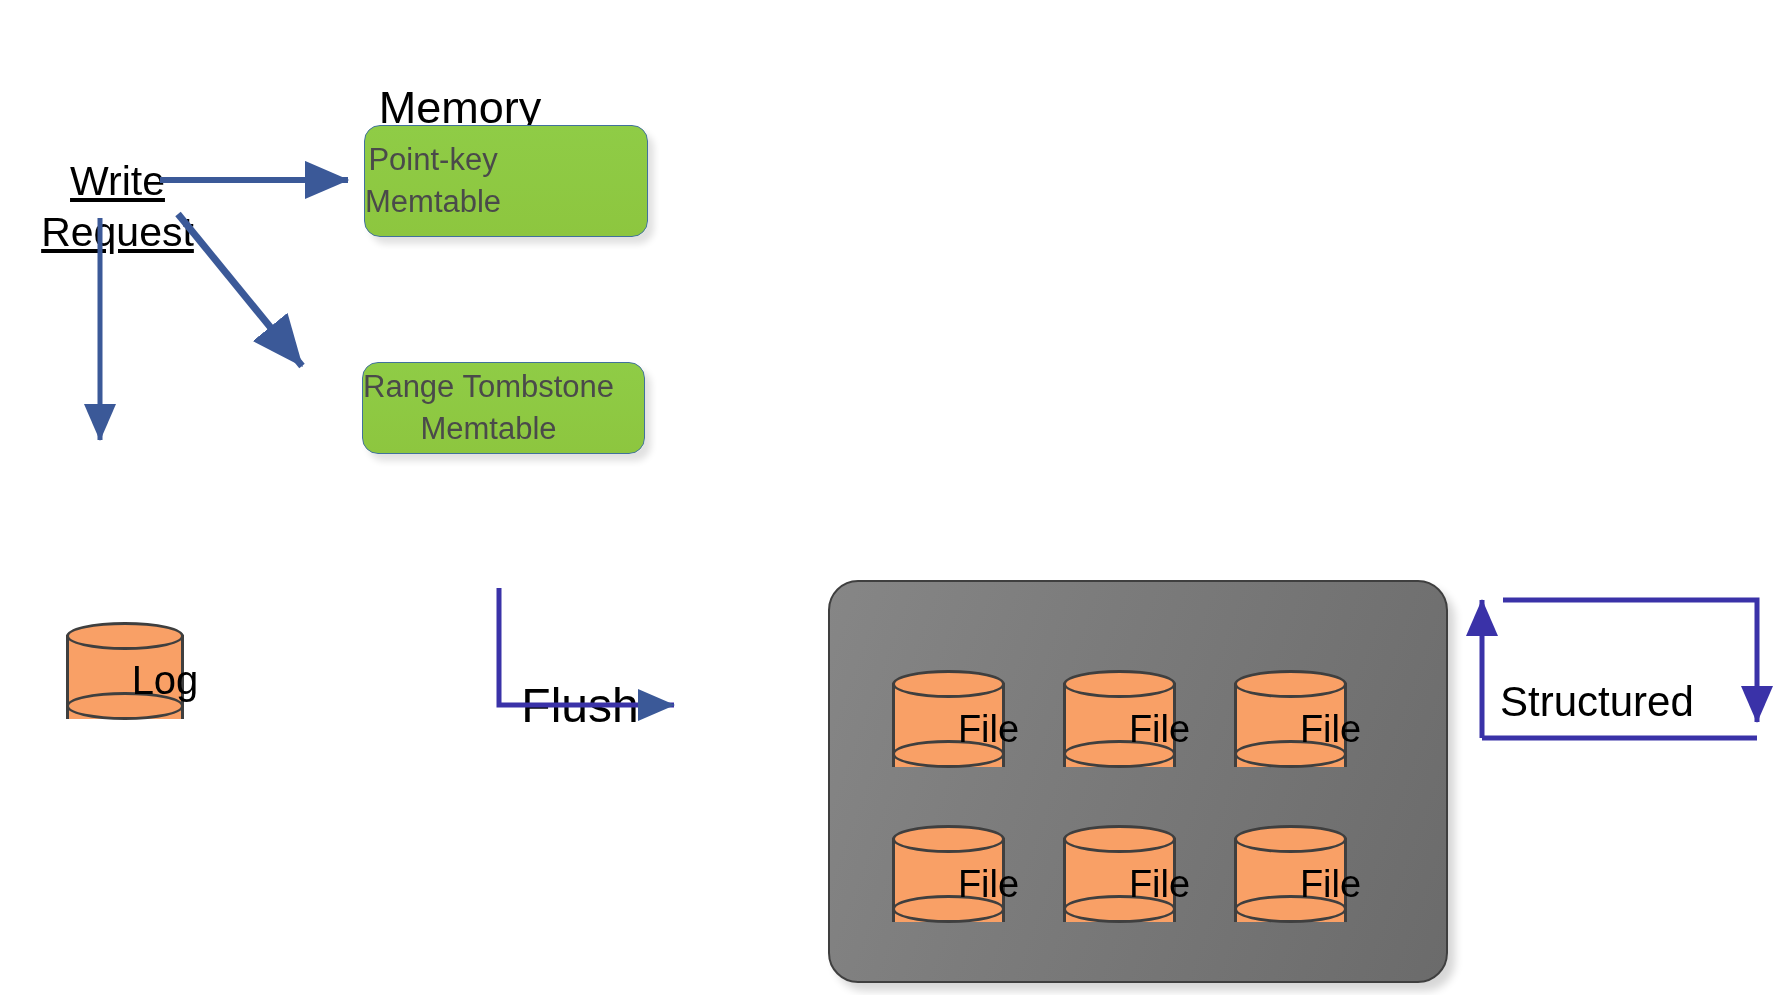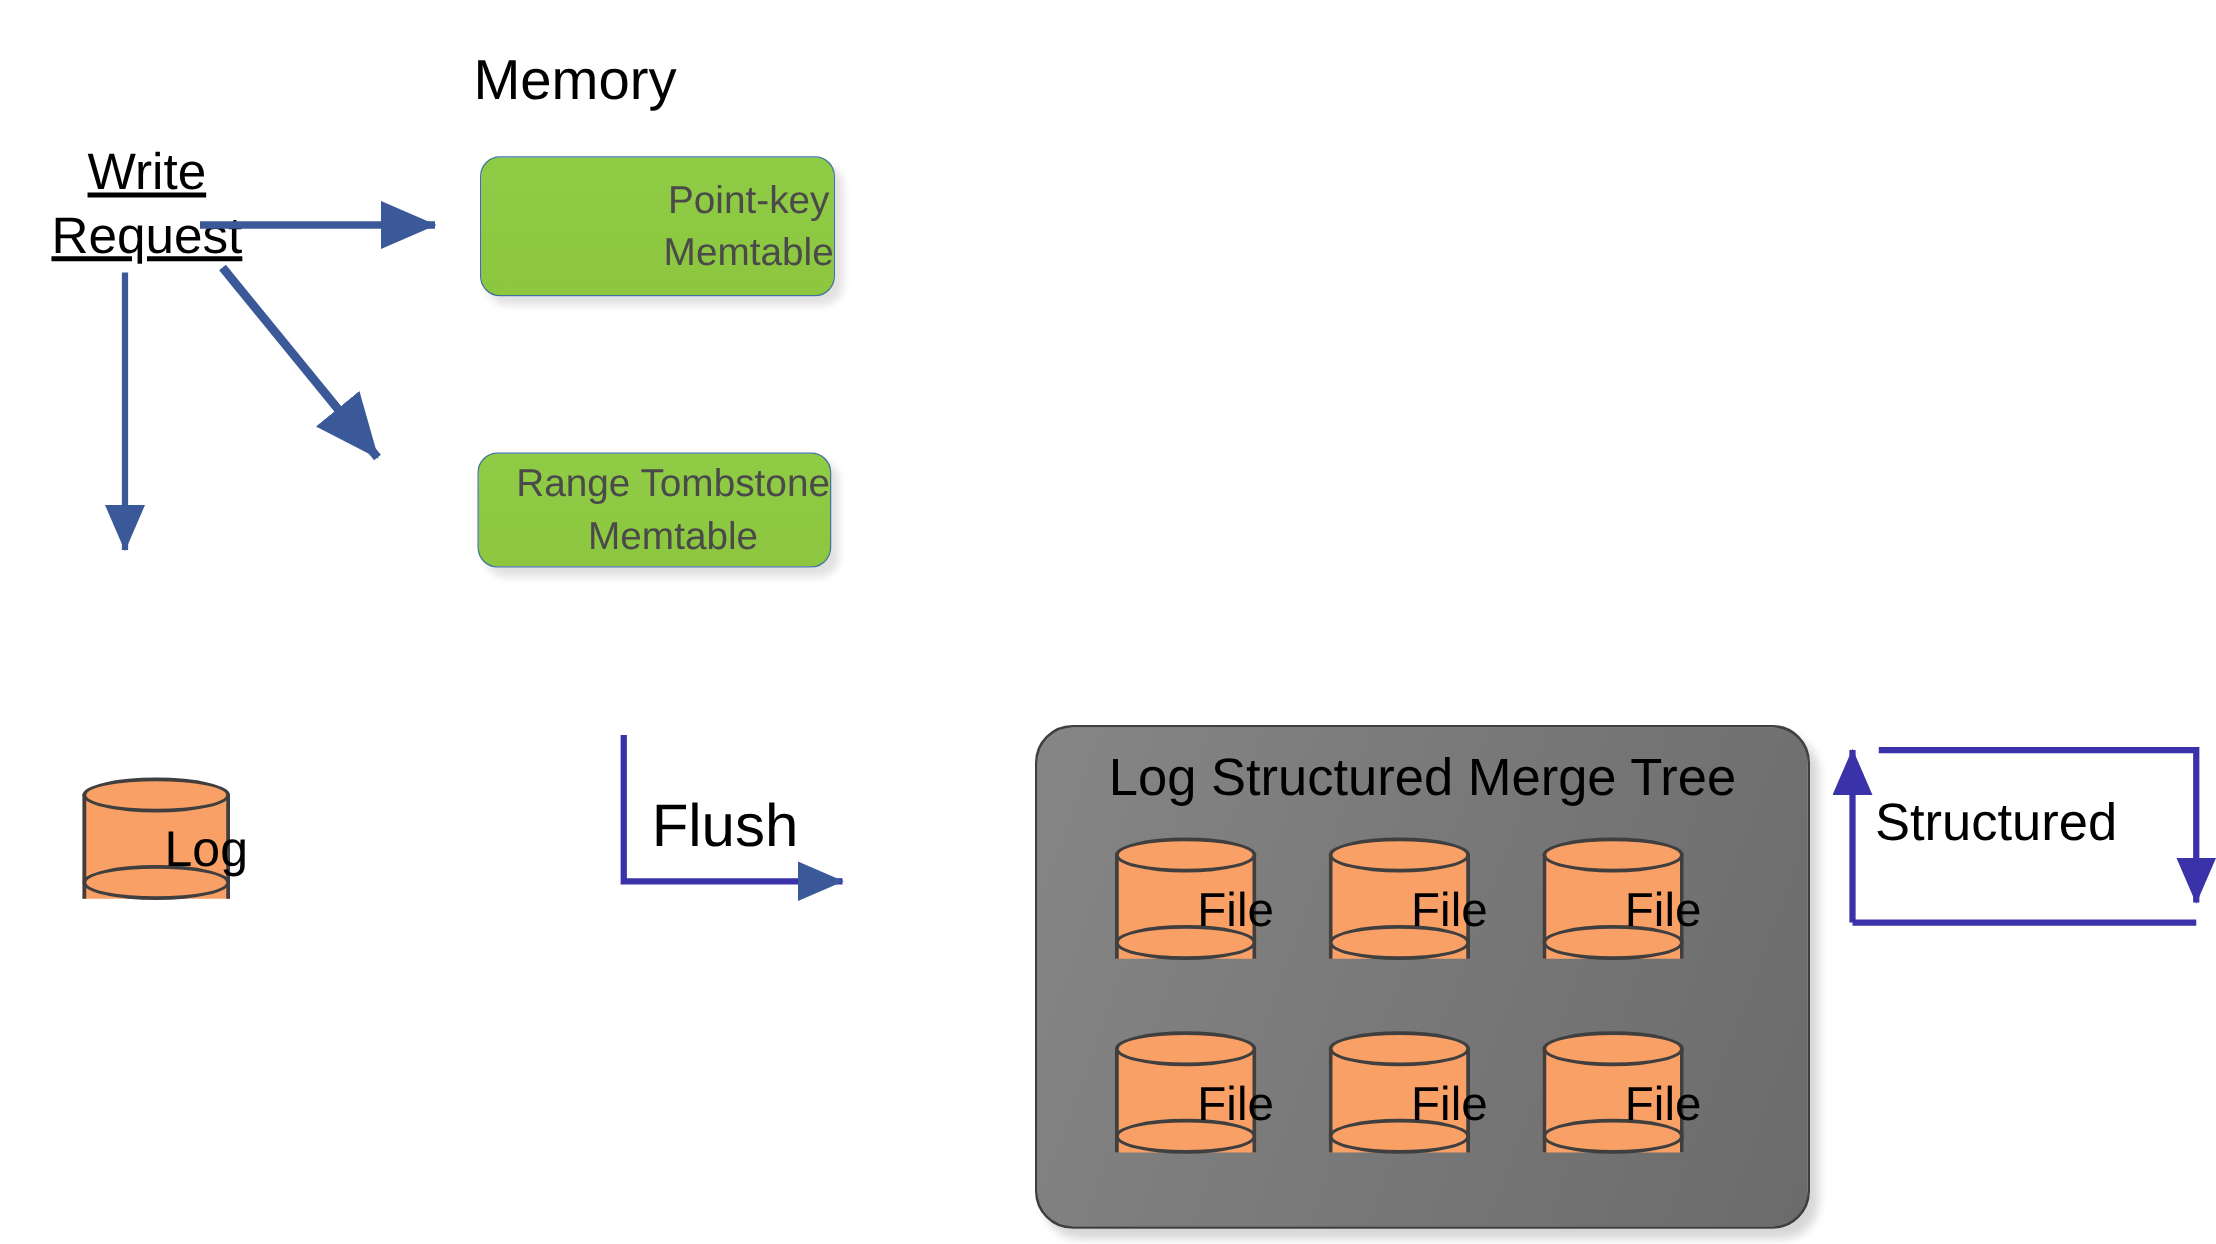--- a/index.html
+++ b/index.html
@@ -17,20 +17,21 @@
     background: #ffffff;
     overflow: hidden;
   }
   .label {
     position: absolute;
     color: #000000;
     font-family: "Liberation Sans", sans-serif;
     white-space: nowrap;
     line-height: 1.15;
     text-align: center;
+    margin-top: 44px;
   }
   
   #memory-label {
     left: 360px;
     top: 38px;
     width: 200px;
     font-size: 45px;
   }
   #write-request-label {
     left: 10px;
@@ -63,23 +64,22 @@
   
   .memtable-box {
     position: absolute;
     background: #8DC63F;
     background: linear-gradient(180deg, #8fcc46 0%, #8dc63f 100%);
     border: 1px solid #41719C;
     border-radius: 16px;
     box-shadow: 6px 7px 7px rgba(0,0,0,0.12);
     display: flex;
     align-items: center;
-    justify-content: flex-end;
-    box-sizing: border-box;
-    margin-left: 20px;
+    justify-content: flex-start;
+    box-sizing: border-box;
   }
   .memtable-text {
     color: #4A4A4A;
     font-size: 31px;
     line-height: 1.35;
     text-align: center;
     font-family: "Liberation Sans", sans-serif;
   }
   #point-key-memtable {
     left: 364px;
@@ -230,21 +230,20 @@
   </div>
 
   <div class="cylinder" id="log-cylinder">
     <div class="cyl-body"></div>
     <div class="cyl-bottom"></div>
     <div class="cyl-top"></div>
     <div class="cyl-text">Log</div>
   </div>
 
   <div id="lsm-container">
-    <div id="lsm-title">Log Structured Merge Tree</div>
 
     <div id="file-grid">
 
       <div class="cylinder">
         <div class="cyl-body"></div>
         <div class="cyl-bottom"></div>
         <div class="cyl-top"></div>
         <div class="cyl-text">File</div>
       </div>
 

